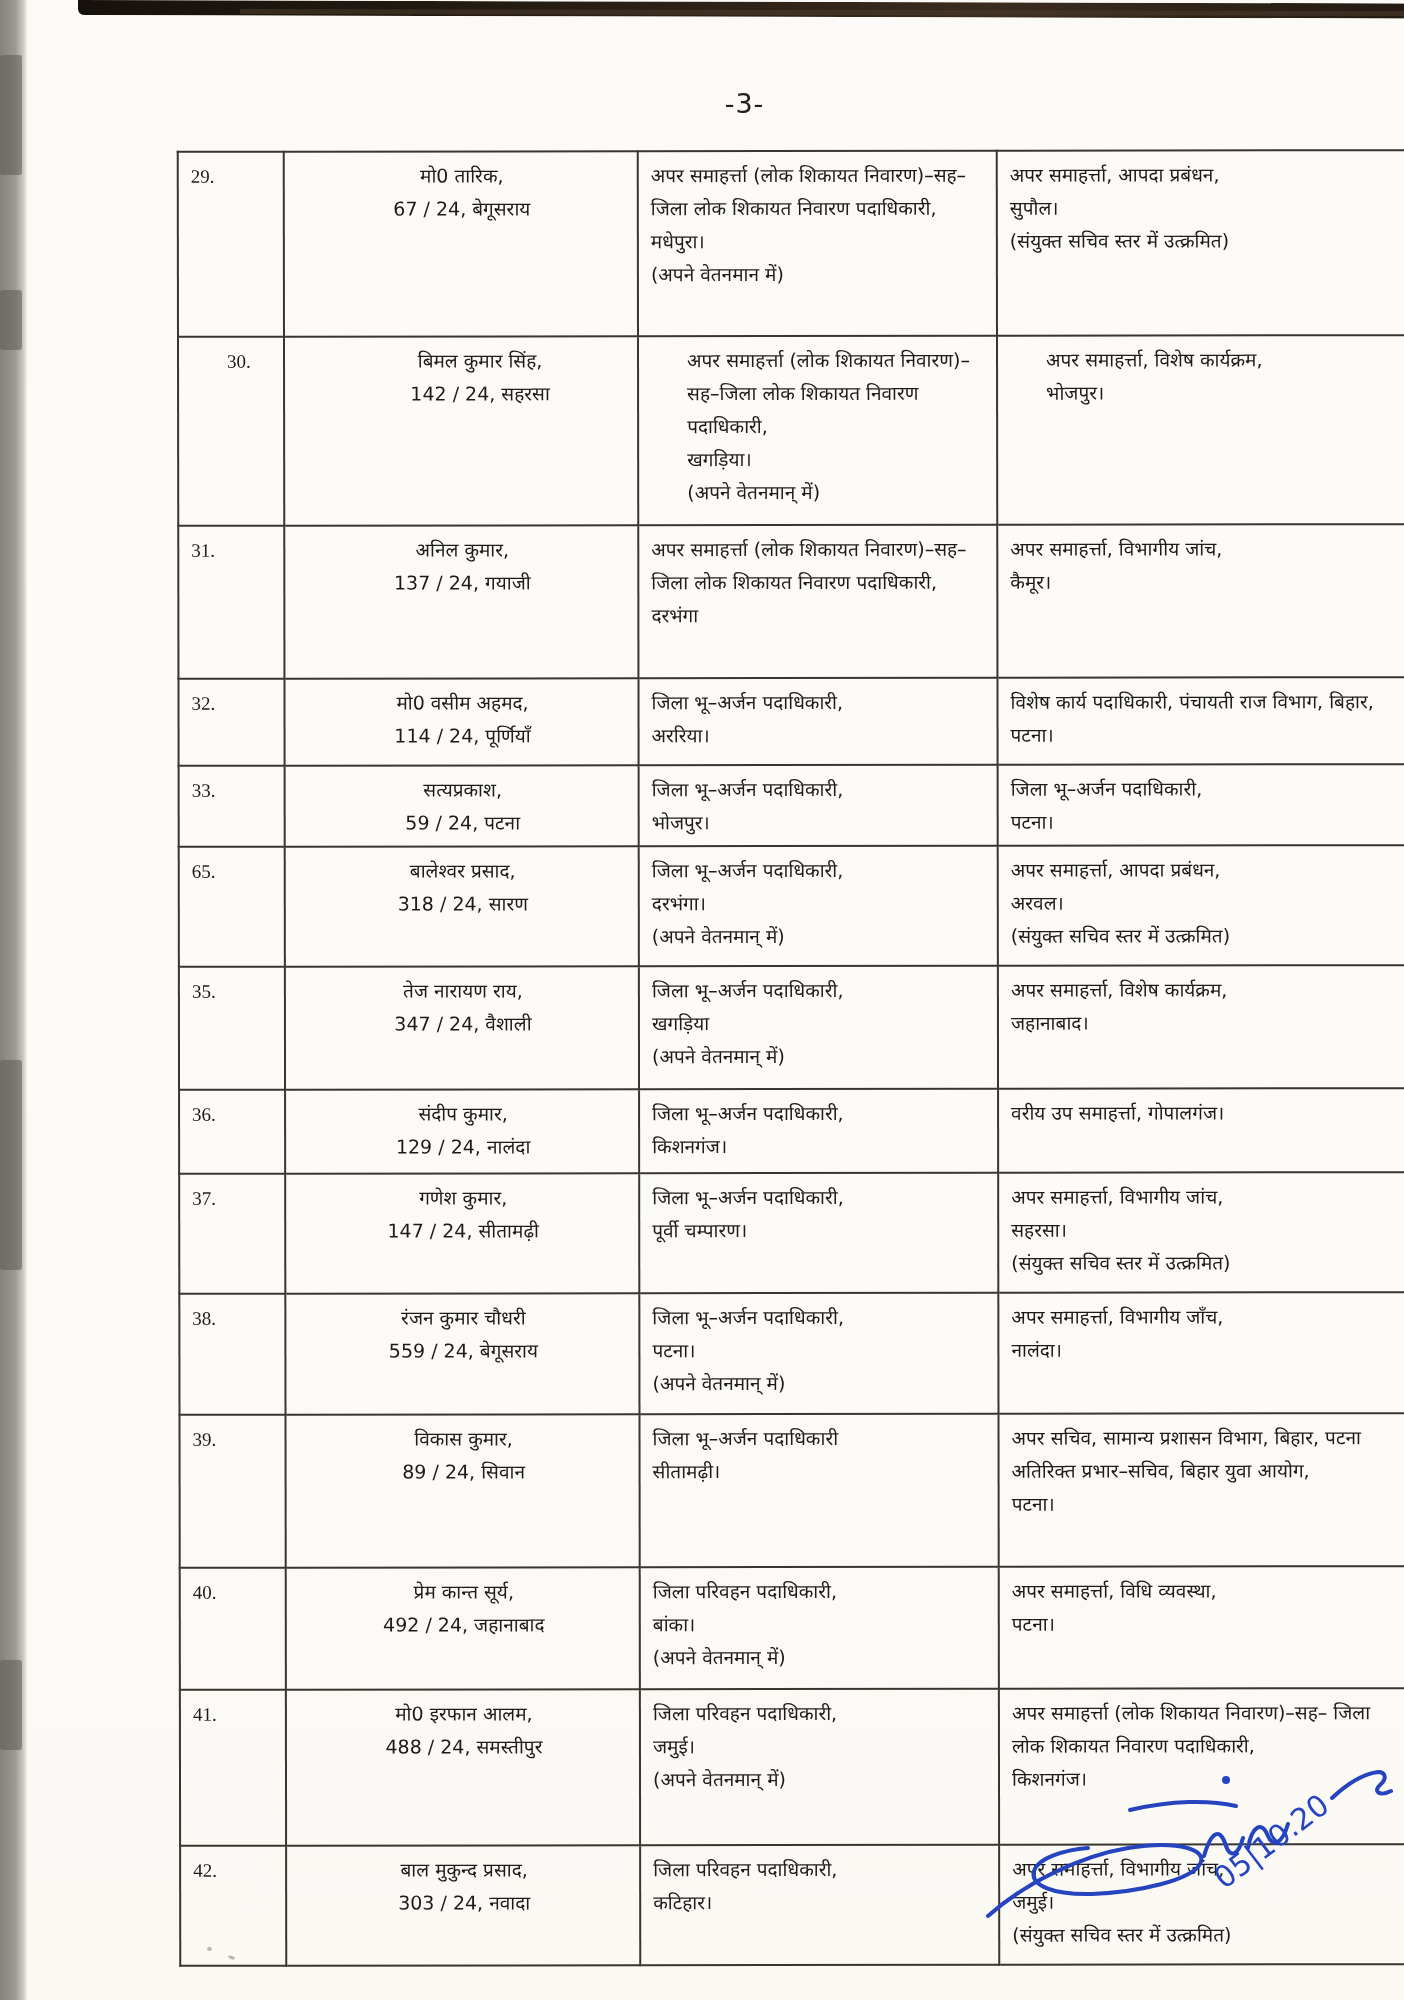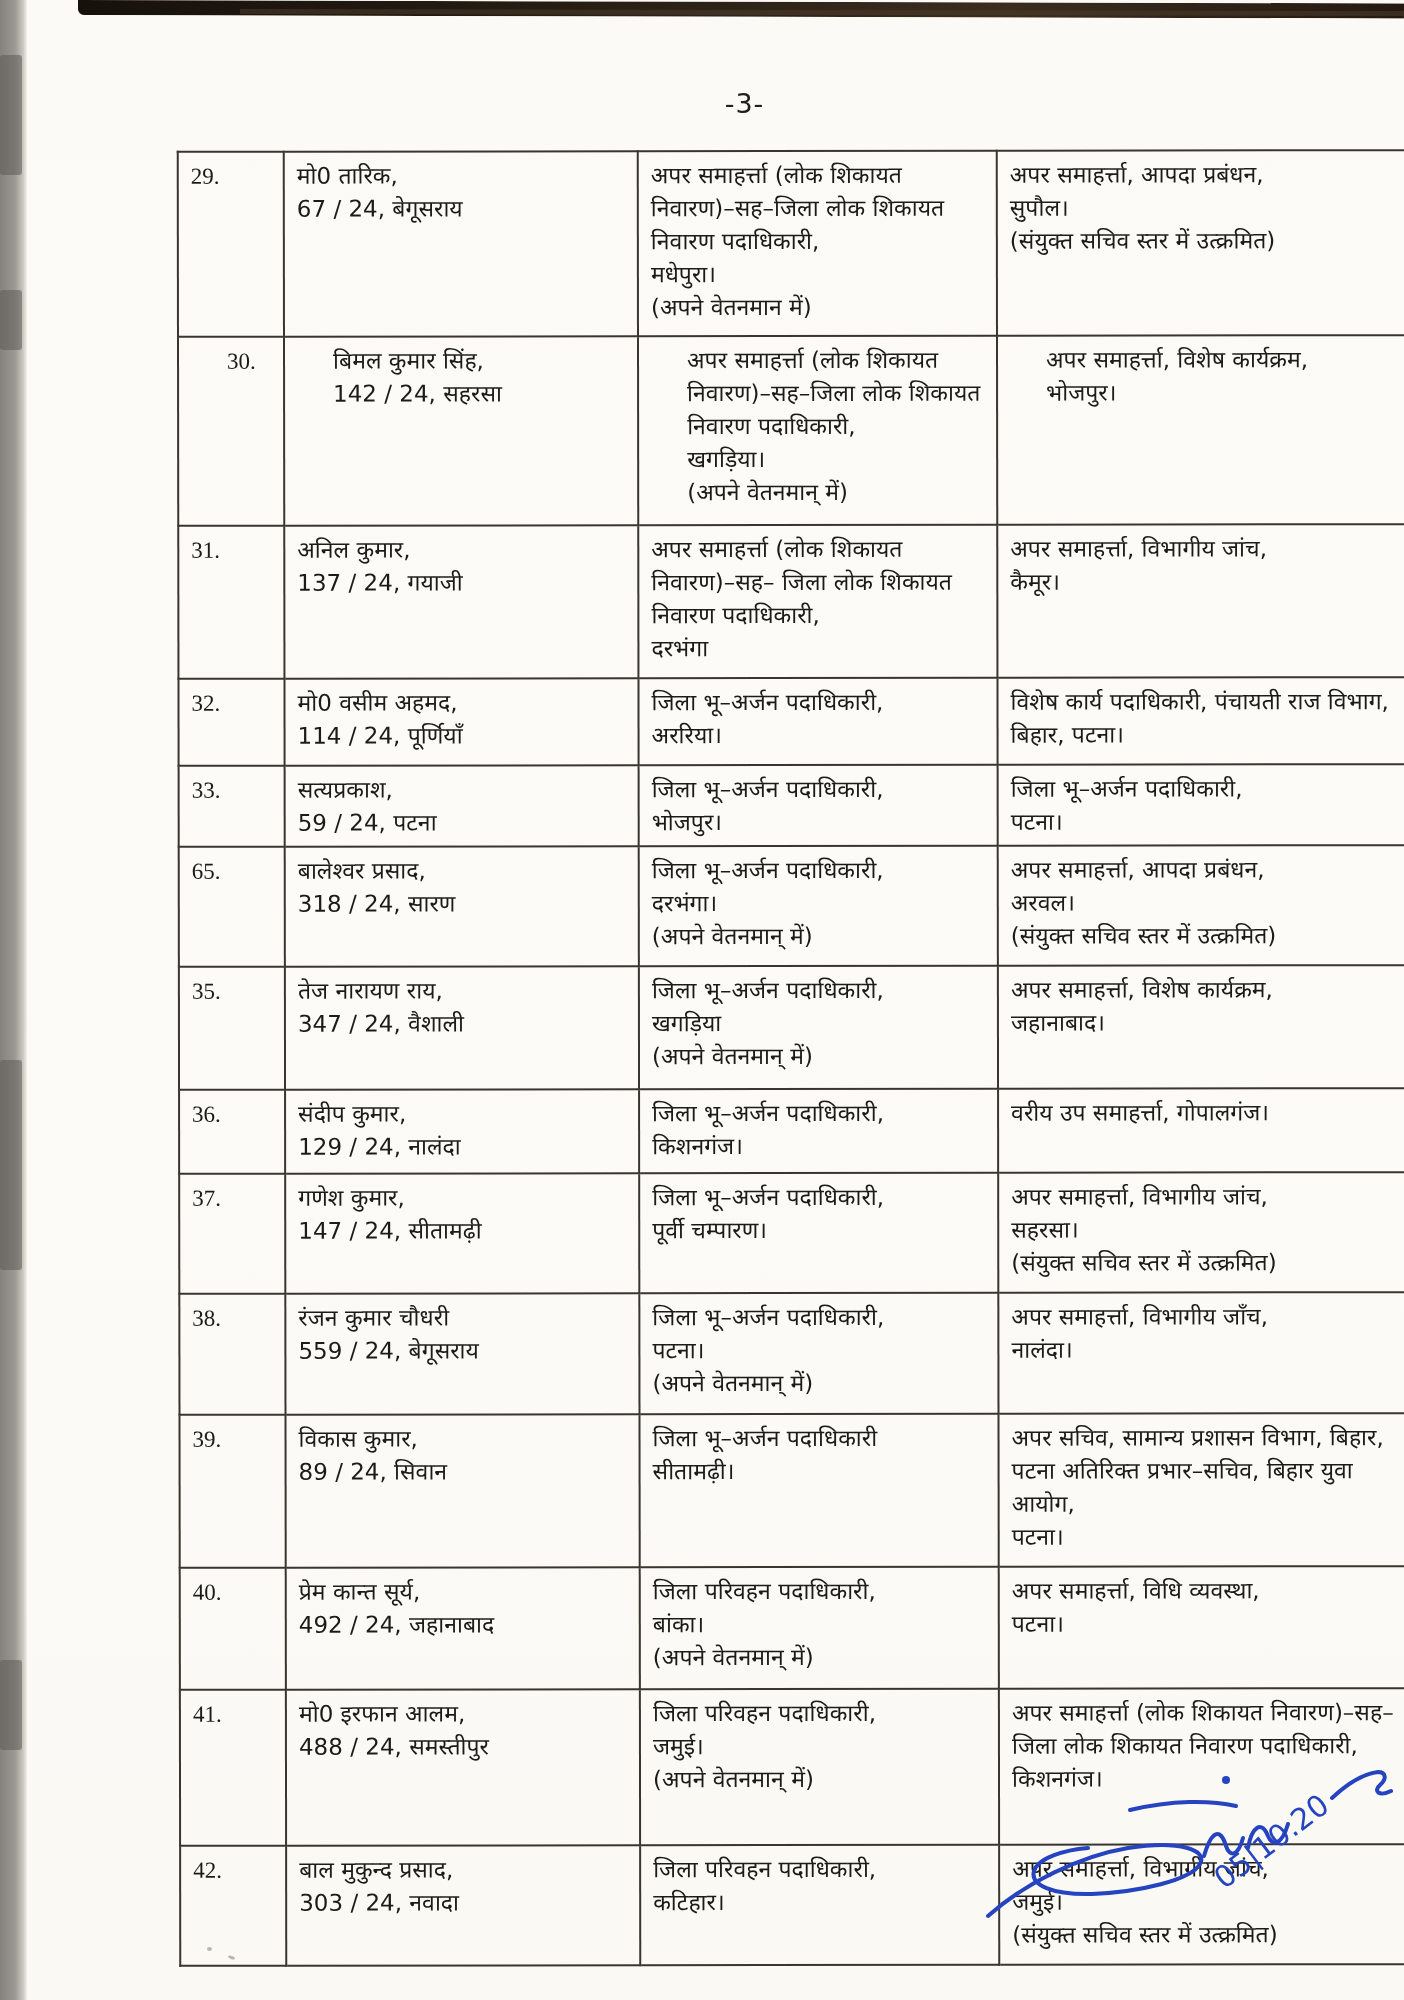--- a/index.html
+++ b/index.html
@@ -42,26 +42,26 @@
   table.doc-table{
     position:absolute;left:178px;top:150px;width:1133px;
     border-collapse:collapse;table-layout:fixed;
     transform:rotate(-0.08deg);
   }
   .doc-table td{
     border:2px solid #39352f;
     vertical-align:top;
     padding:7px 10px 4px 12px;
     color:#1d1b17;
-    font-size:23px;line-height:33px;
+    font-size:19px;line-height:33px;
     white-space:pre-line;
     overflow:hidden;
   }
   .c-sl{width:82px;font-family:"Liberation Serif",serif;font-size:26px;padding-left:16px;white-space:normal;}
-  .c-off{width:330px;}
+  .c-off{width:330px;text-align:center;}
   .c-cur{width:335px;}
   .c-new{width:386px;}
   
   .doc-table tr:nth-child(1) td{height:172px;}
   .doc-table tr:nth-child(2) td{height:176px;padding-left:48px;}
   .doc-table tr:nth-child(3) td{height:140px;}
   .doc-table tr:nth-child(4) td{height:74px;}
   .doc-table tr:nth-child(5) td{height:68px;}
   .doc-table tr:nth-child(6) td{height:107px;}
   .doc-table tr:nth-child(7) td{height:110px;}

